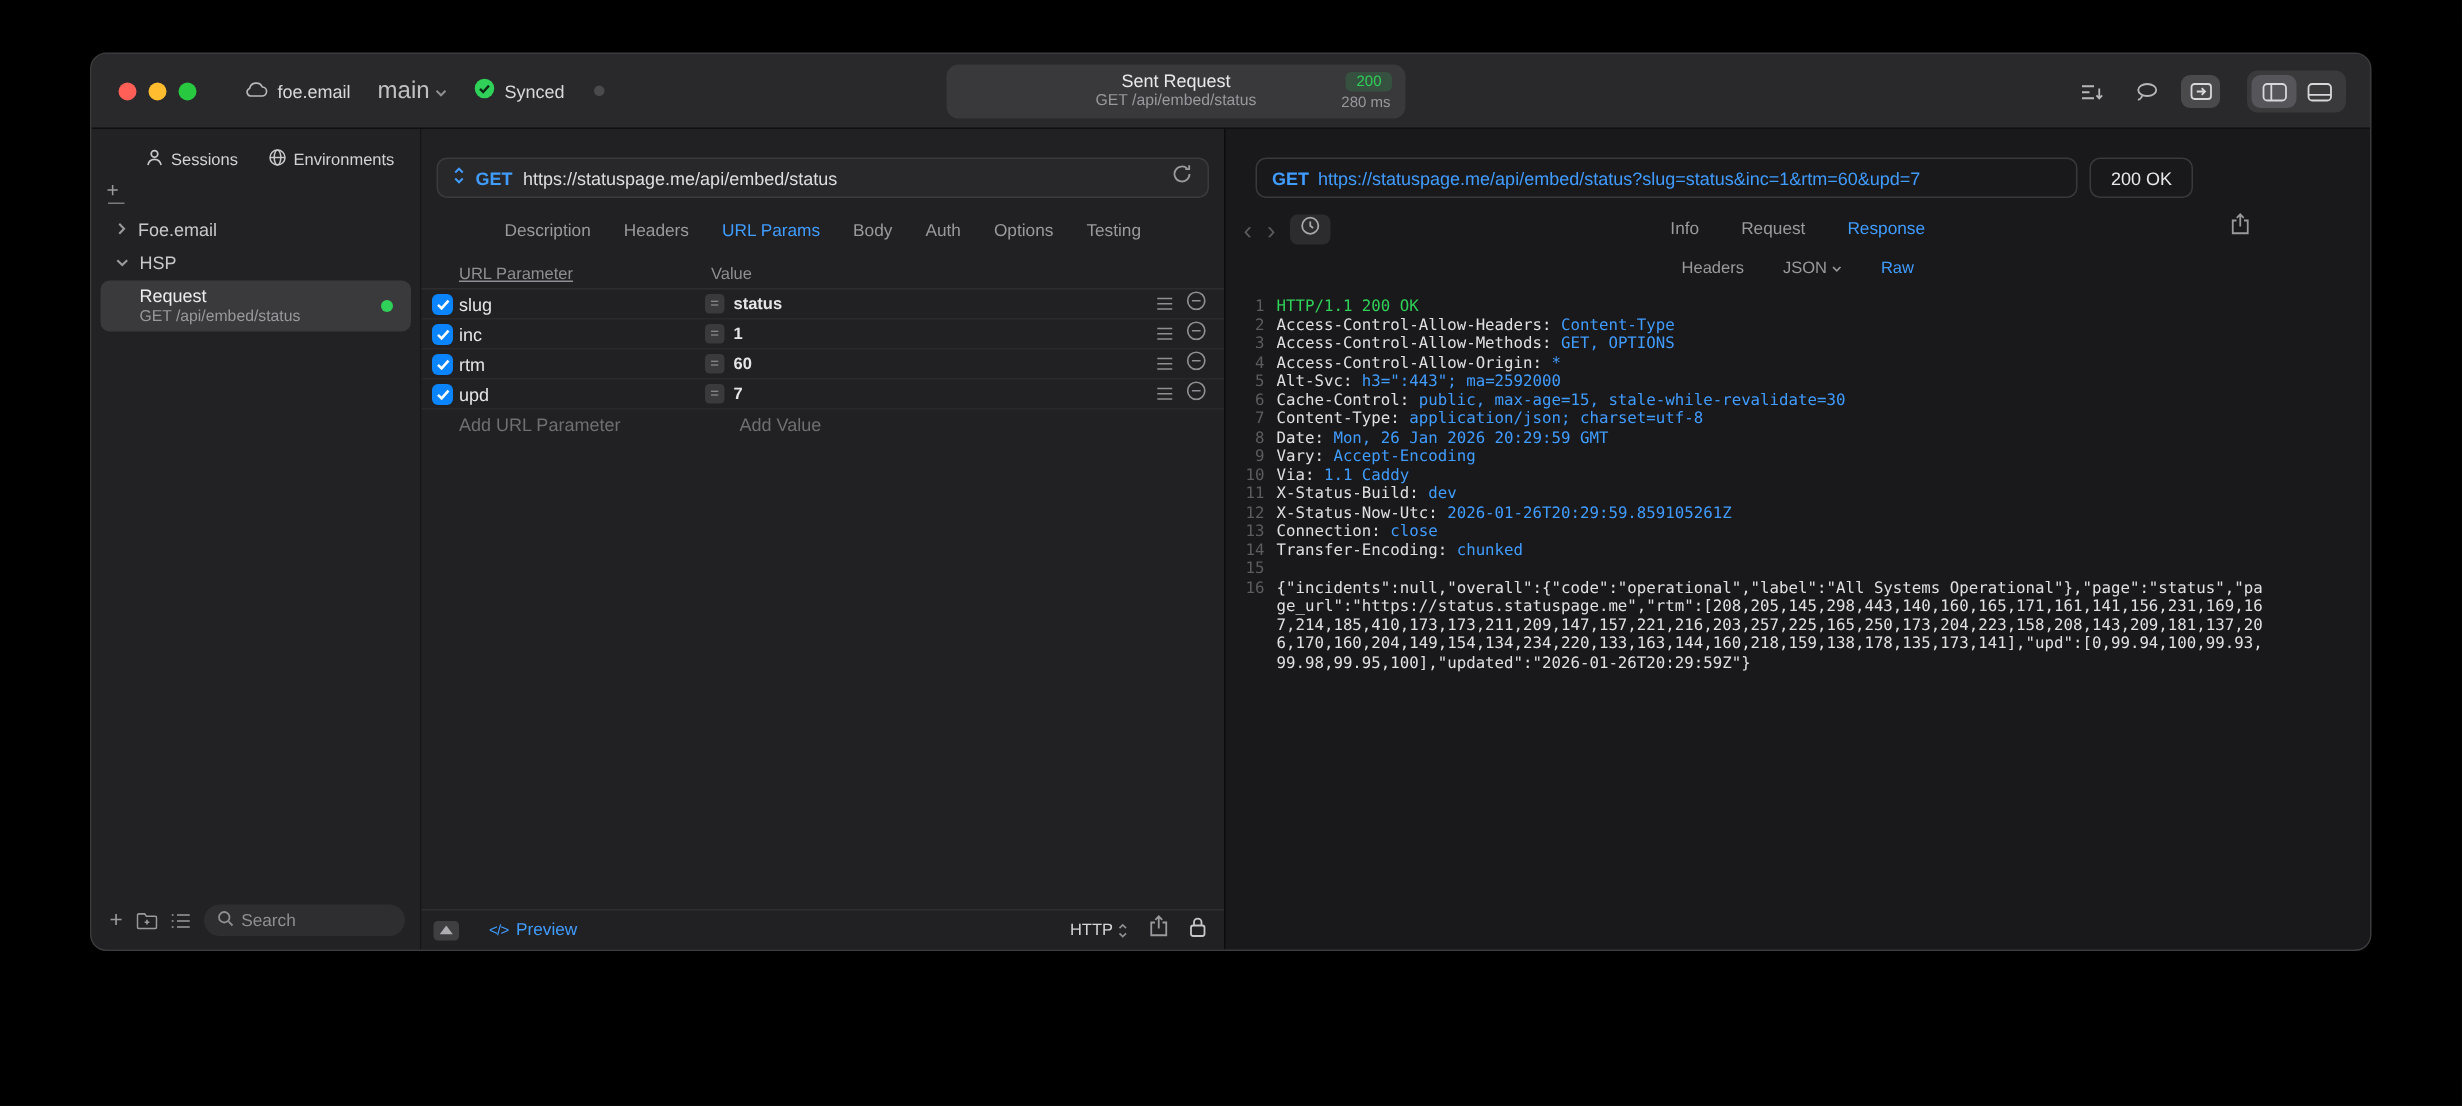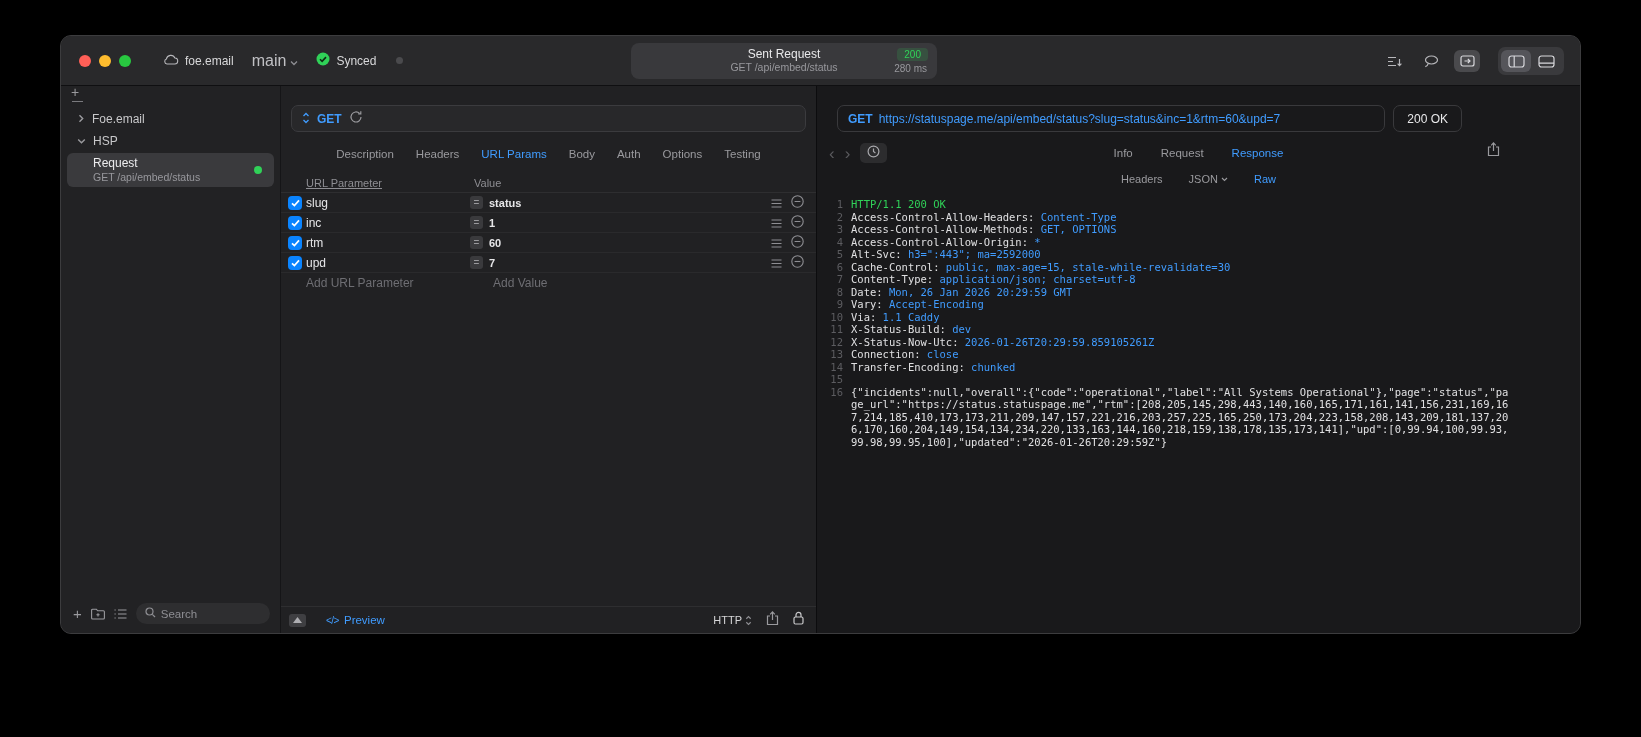--- a/index.html
+++ b/index.html
@@ -201,20 +201,41 @@
                 <path d="M1 8.2h15"></path>
               </svg>
           </span>
         </div>
       </div>
     </div>
 
     <div class="content">
 
       <aside class="sidebar">
+        <div class="sb-tabs">
+          <span class="sb-tab">
+            <span>
+              <svg width="12" height="12" viewBox="0 0 12 12" fill="none" stroke="#c8c8ca" stroke-width="1.1">
+                  <circle cx="6" cy="3.6" r="2.2"></circle>
+                  <path d="M1.6 11c.6-2.5 2.3-3.8 4.4-3.8s3.8 1.3 4.4 3.8"></path>
+                </svg>
+            </span>
+            <span>Sessions</span>
+          </span>
+          <span class="sb-tab">
+            <span>
+              <svg width="12" height="12" viewBox="0 0 12 12" fill="none" stroke="#c8c8ca" stroke-width="1">
+                  <circle cx="6" cy="6" r="5"></circle>
+                  <ellipse cx="6" cy="6" rx="2.2" ry="5"></ellipse>
+                  <path d="M1 6h10"></path>
+                </svg>
+            </span>
+            <span>Environments</span>
+          </span>
+        </div>
         <div class="sb-mini">
           <div class="plus">+</div>
           <div class="rule"></div>
         </div>
         <div class="tree">
           <div class="tree-item">
             <span>
               <svg width="8" height="9" viewBox="0 0 8 9" fill="none" stroke="#9a9a9e" stroke-width="1.4">
                   <path d="M2.5 1.2l3.2 3.3-3.2 3.3"></path>
                 </svg>
@@ -263,20 +284,21 @@
       <section class="req-panel">
         <div class="url-row">
           <div class="url-bar">
             <span>
               <svg width="8" height="12" viewBox="0 0 8 12" fill="none" stroke="#409cff" stroke-width="1.3">
                   <path d="M1.5 4 4 1.5 6.5 4"></path>
                   <path d="M1.5 8 4 10.5 6.5 8"></path>
                 </svg>
             </span>
             <span class="method">GET</span>
+            <span class="url-text">https://statuspage.me/api/embed/status</span>
             <span>
               <svg width="14" height="14" viewBox="0 0 14 14" fill="none" stroke="#9a9a9e" stroke-width="1.2">
                   <path d="M12 7a5 5 0 1 1-1.5-3.6"></path>
                   <path d="M11.8 1.2v2.6H9.2"></path>
                 </svg>
             </span>
           </div>
         </div>
 
         <div class="tabs-row">

